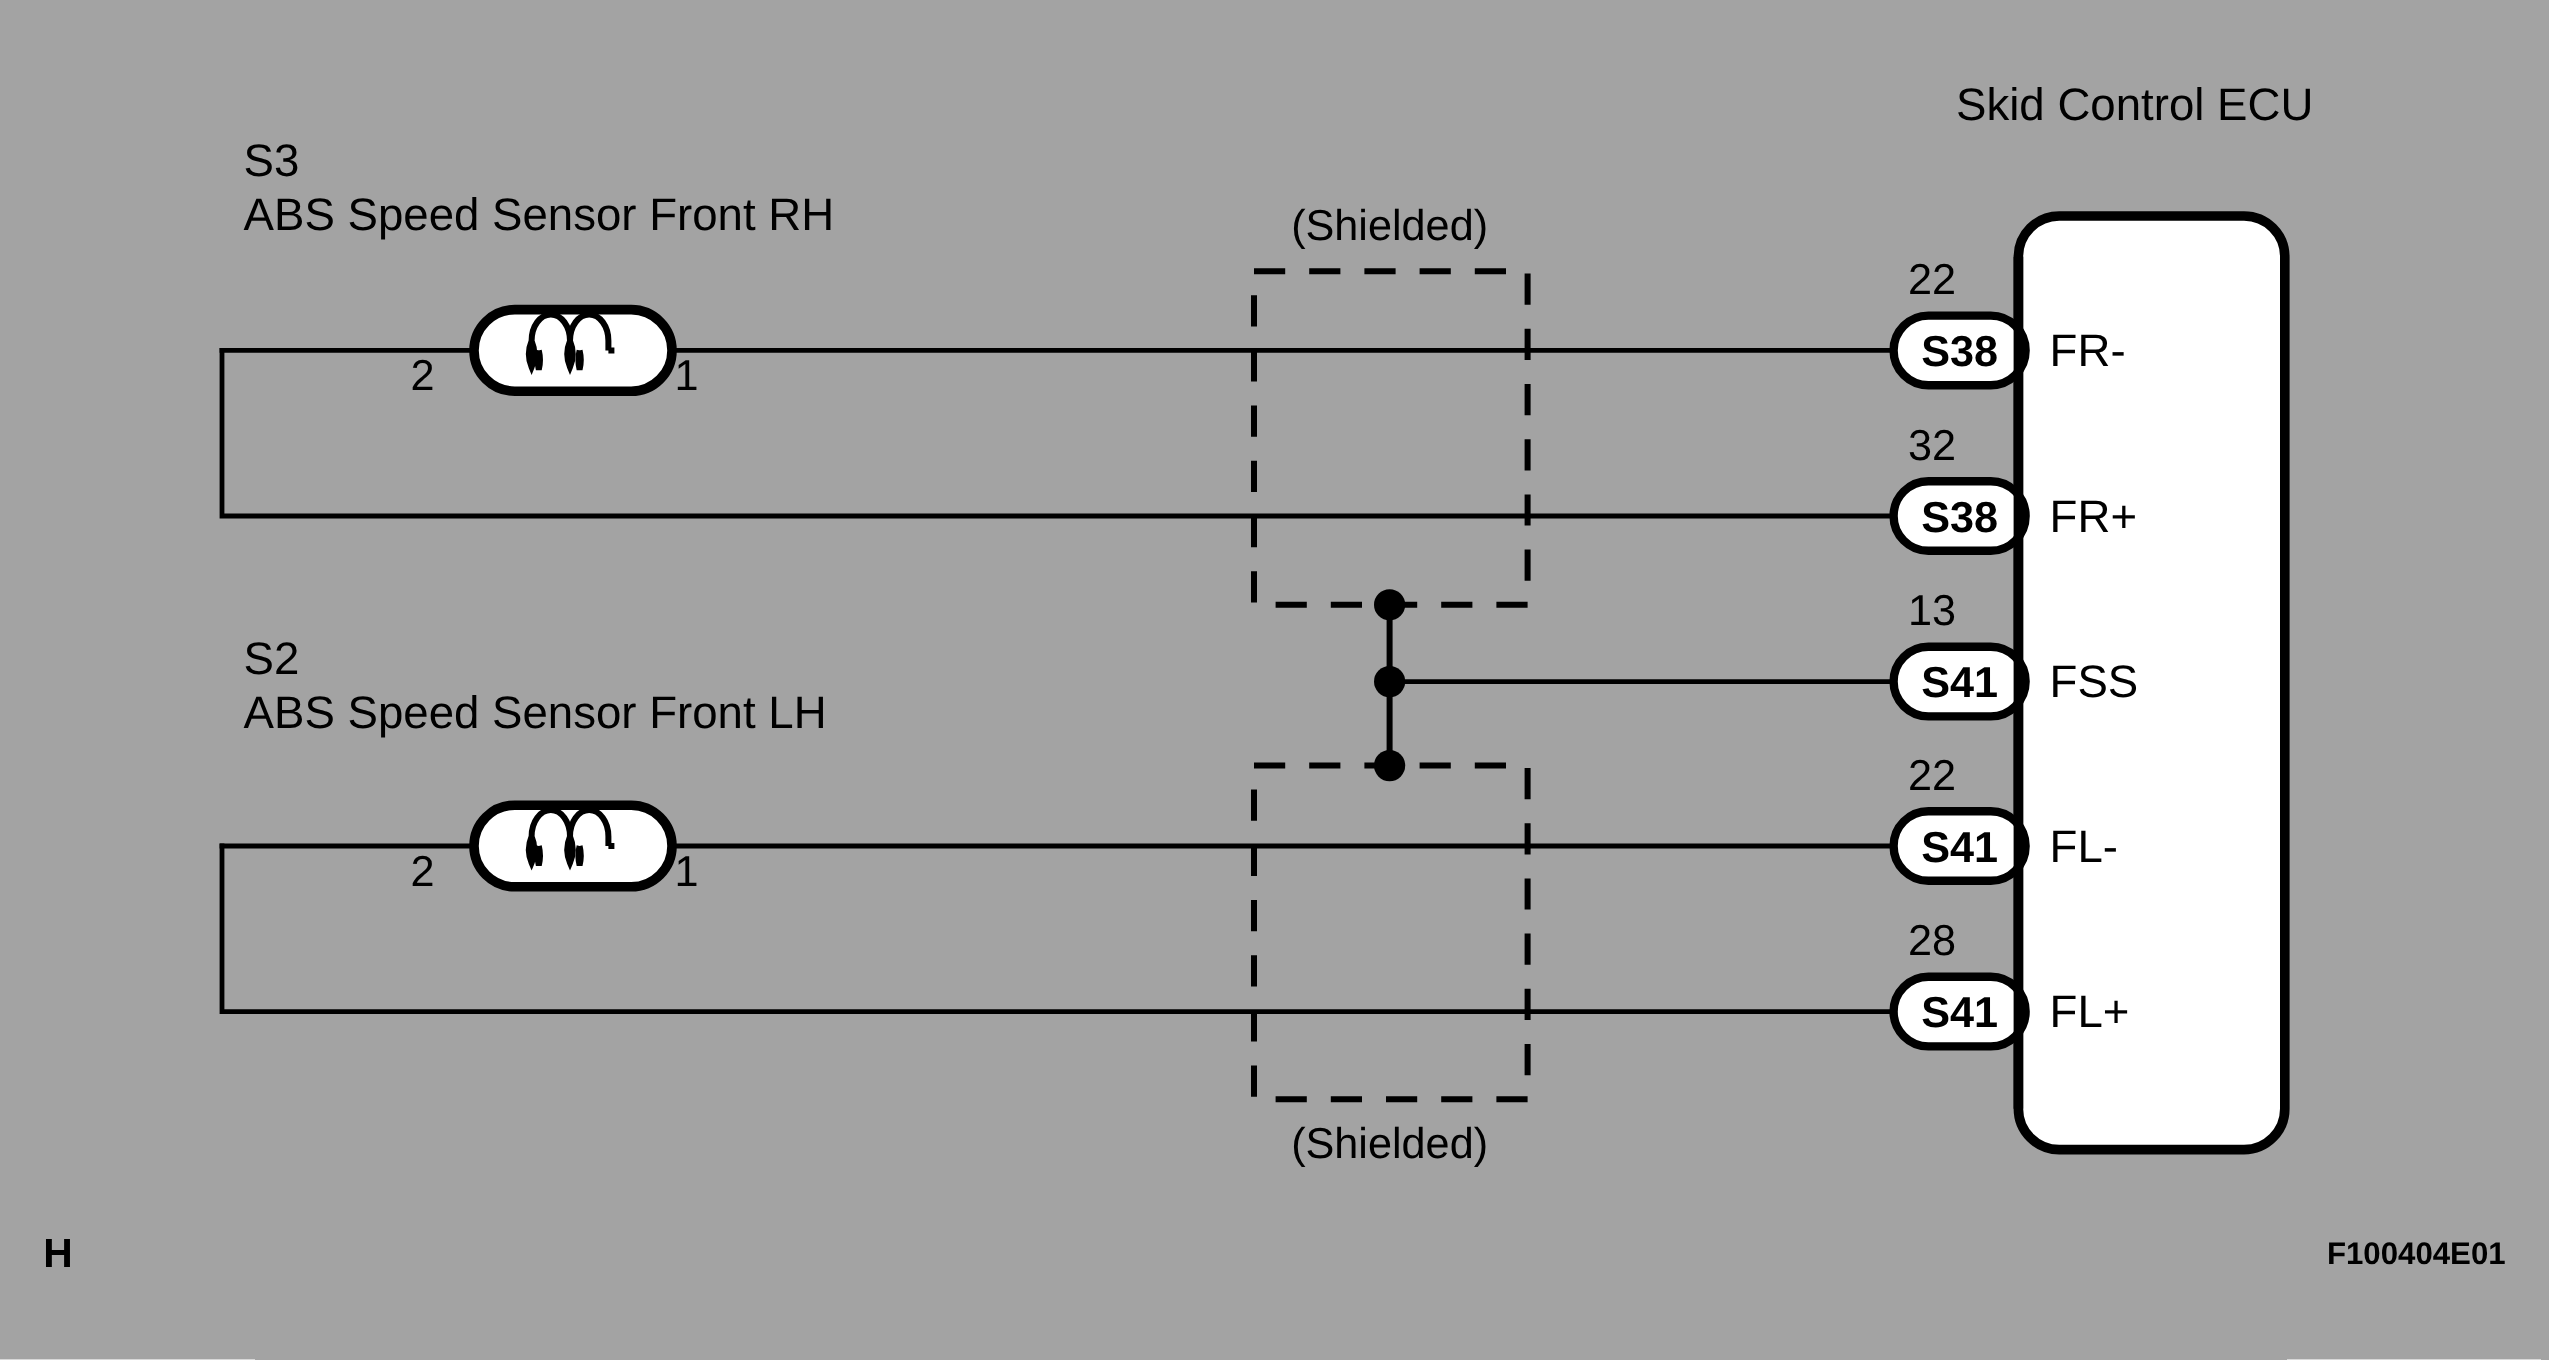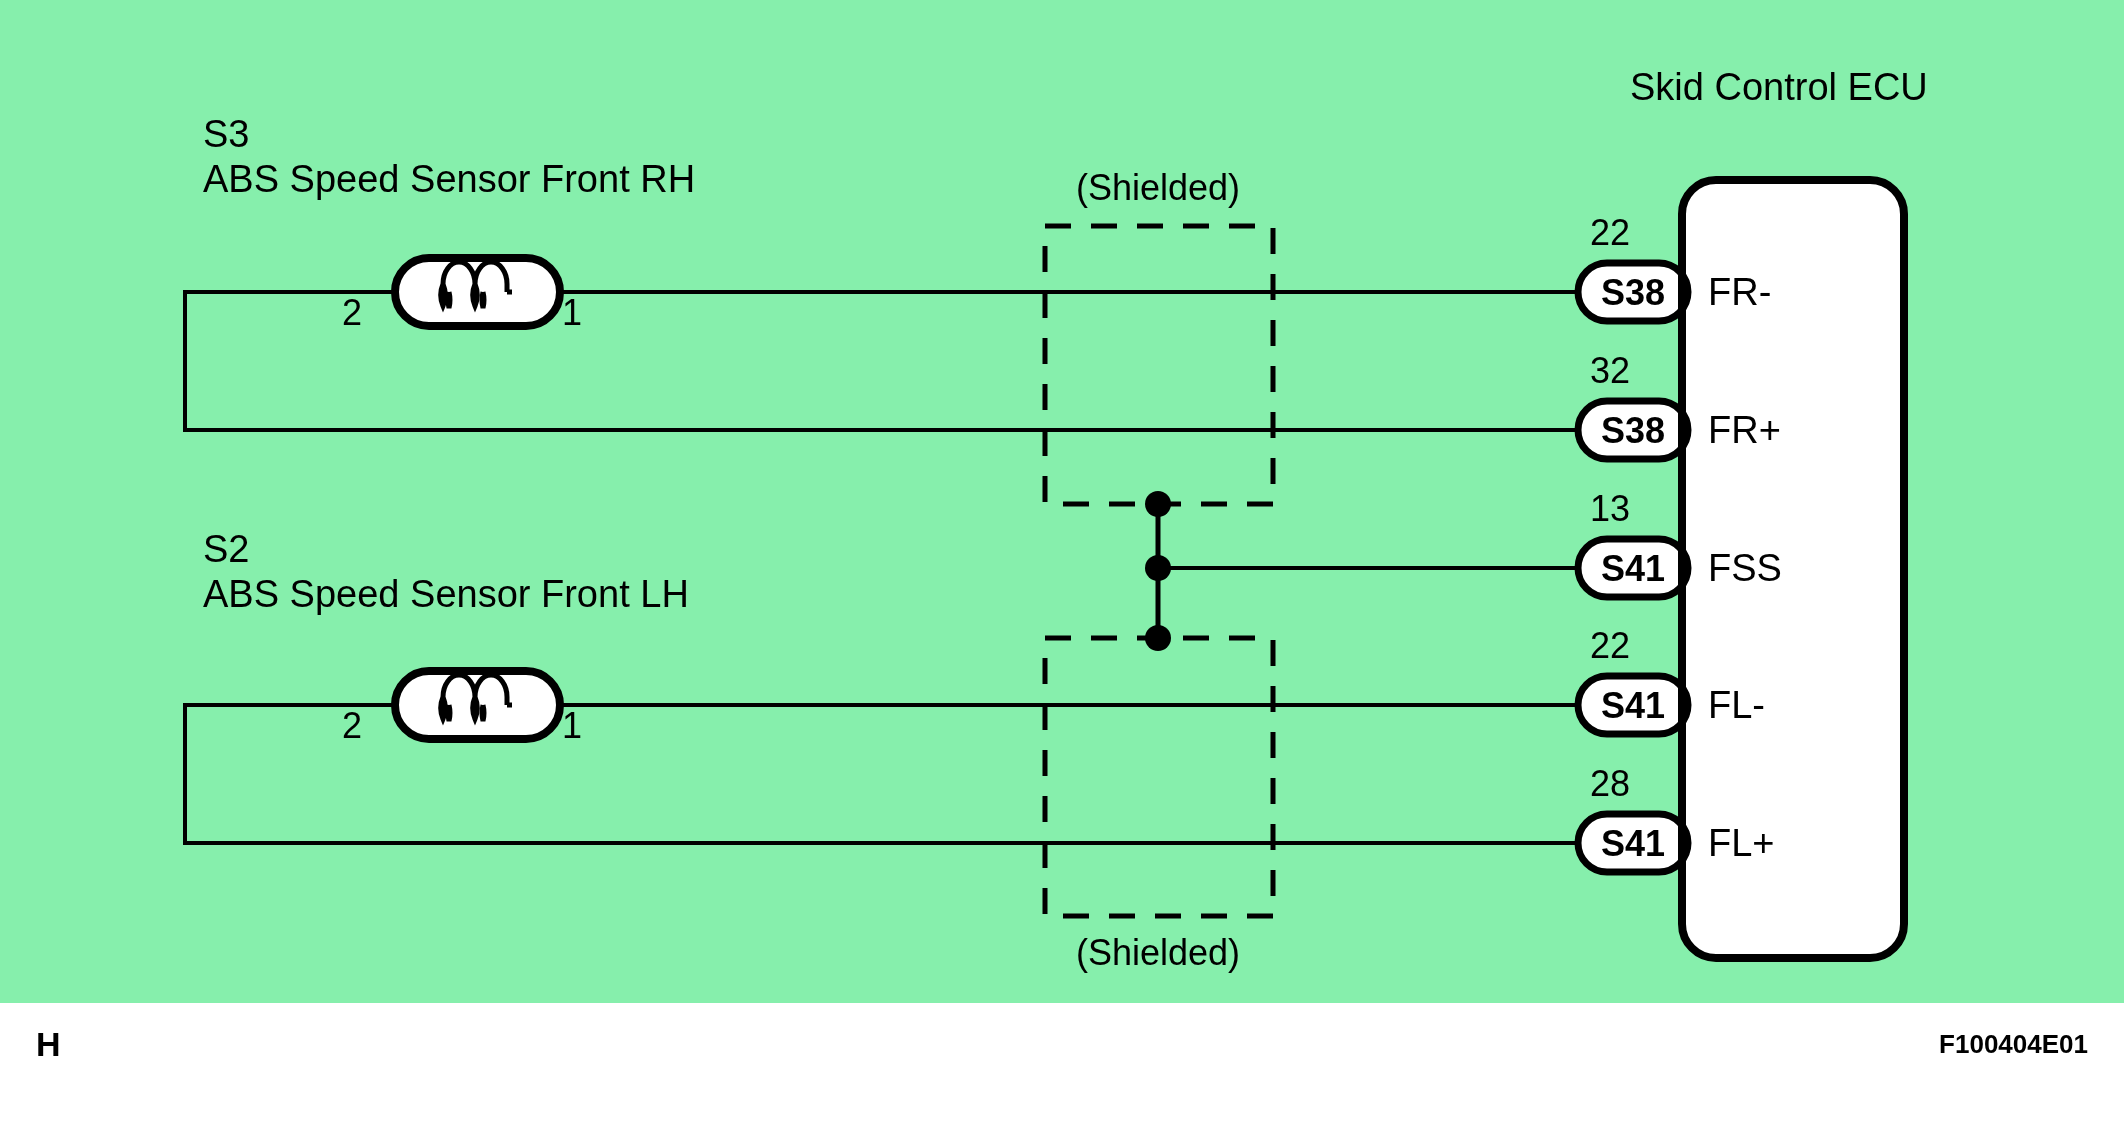--- a/index.html
+++ b/index.html
@@ -11,22 +11,22 @@
   body {
     width: 2124px;
     height: 1133px;
     font-family: "Liberation Sans", sans-serif;
     color: #000000;
     overflow: hidden;
   }
   #diagram-root {
     position: relative;
     width: 2124px;
-    height: 1003px;
-    background: #86efac;
+    height: 1133px;
+    background: #a3a3a3;
   }
   svg.wiring-canvas {
     display: block;
     width: 2124px;
     height: 1133px;
   }
   
   .wire          { stroke: #000000; stroke-width: 4; fill: none; stroke-linecap: square; }
   .shield-box    { stroke: #000000; stroke-width: 5; fill: none; stroke-dasharray: 26 20; }
   .shield-link   { stroke: #000000; stroke-width: 5; fill: none; }

